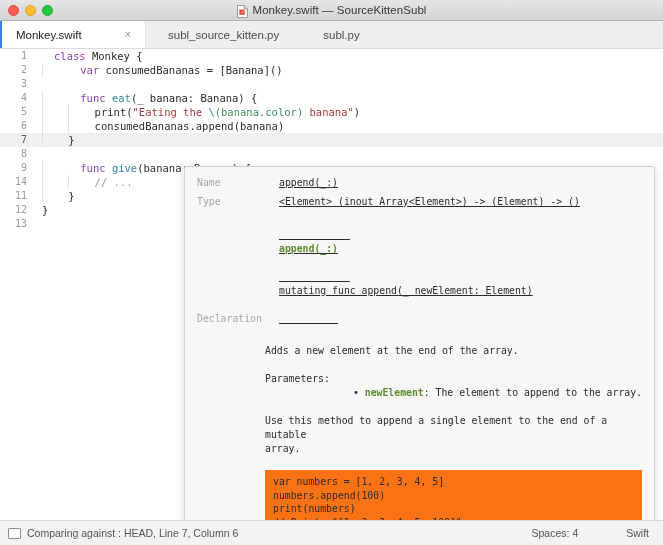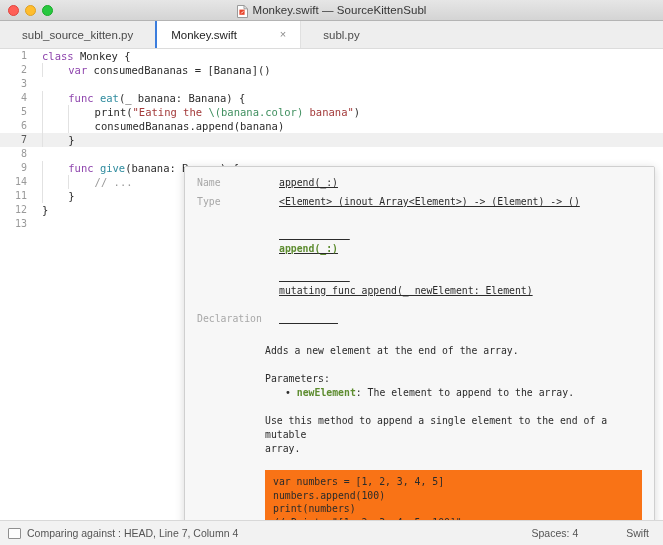--- a/index.html
+++ b/index.html
@@ -148,21 +148,21 @@
     box-sizing: border-box;
     color: #9a9a9a;
     font-size: 10px;
   }
   .code-row.current .gutter { color: #5a5a5a; }
   .code-text {
     flex: 1 1 auto;
     padding-left: 8px;
     color: #2b2b2b;
   }
-  .kw     { color: #8e44ad; }
+  .kw     { color: #8e44ad; margin-left: 12px; }
   .fn     { color: #2e8b9e; }
   .str    { color: #a33a3a; }
   .interp { color: #3f8f5f; }
   .typ    { color: #2b2b2b; }
   .cmt    { color: #9a9a9a; }
   .indent-guide {
     display: inline-block;
     border-left: 1px solid #e2e2e2;
     height: 14px;
     vertical-align: top;
@@ -217,21 +217,21 @@
   .popup-body {
     padding: 7px 12px 12px 80px;
   }
   .para {
     margin: 0 0 14px 0;
     white-space: pre-wrap;
     word-break: normal;
   }
   .para.tight { margin-bottom: 0; }
   .param-name { color: #5d8c2f; font-weight: bold; }
-  .bullet-line { padding-left: 20px; }
+  .bullet-line { padding-left: 20px; text-align: right; }
   .codeblock {
     background: #f97316;
     padding: 5px 8px 6px 8px;
     margin: 0 0 14px 0;
     white-space: pre;
     color: #2b2b2b;
     line-height: 13.5px;
   }
 
   
@@ -289,26 +289,26 @@
           <path d="M7 0.5 V3.8 H10.5" fill="none" stroke="#9a9a9a" stroke-width="1"></path>
           <rect x="2.4" y="4.6" width="5.2" height="5.2" fill="#e8452c"></rect>
           <path d="M3.4 8.6 C4.6 7.2 6.1 7.0 6.8 5.6 C6.6 7.4 5.2 8.4 3.4 8.6 Z" fill="#ffffff"></path>
         </svg>
       </span>
       <span class="title-text">Monkey.swift — SourceKittenSubl</span>
     </div>
   </div>
 
   <div class="tabbar">
-    <div class="tab inactive">
-      <span class="tab-label">subl_source_kitten.py</span>
-    </div>
     <div class="tab active">
       <span class="tab-label">Monkey.swift</span>
       <span class="tab-close">×</span>
+    </div>
+    <div class="tab inactive">
+      <span class="tab-label">subl_source_kitten.py</span>
     </div>
     <div class="tab inactive">
       <span class="tab-label">subl.py</span>
     </div>
   </div>
 
   <div class="editor">
     <div class="code-area" id="code-area">
         <div class="code-row"><div class="gutter">1</div><div class="code-text"><span class="kw">class </span><span class="typ">Monkey {</span></div></div>
         <div class="code-row"><div class="gutter">2</div><div class="code-text"><span class="indent-guide">&nbsp;&nbsp;&nbsp;&nbsp;</span><span class="kw">var </span><span class="typ">consumedBananas = [Banana]()</span></div></div>
@@ -357,20 +357,20 @@
 numbers.append(100)
 print(numbers)
 // Prints "[1, 2, 3, 4, 5, 100]"</pre>
 
       </div>
     </div>
   </div>
 
   <div class="statusbar">
     <div class="status-icon"></div>
-    <div class="status-left">Comparing against : HEAD, Line 7, Column 4</div>
+    <div class="status-left">Comparing against : HEAD, Line 7, Column 6</div>
     <div class="status-right">
       <span>Spaces: 4</span>
       <span>Swift</span>
     </div>
   </div>
 
 </div>
 
 </body></html>

